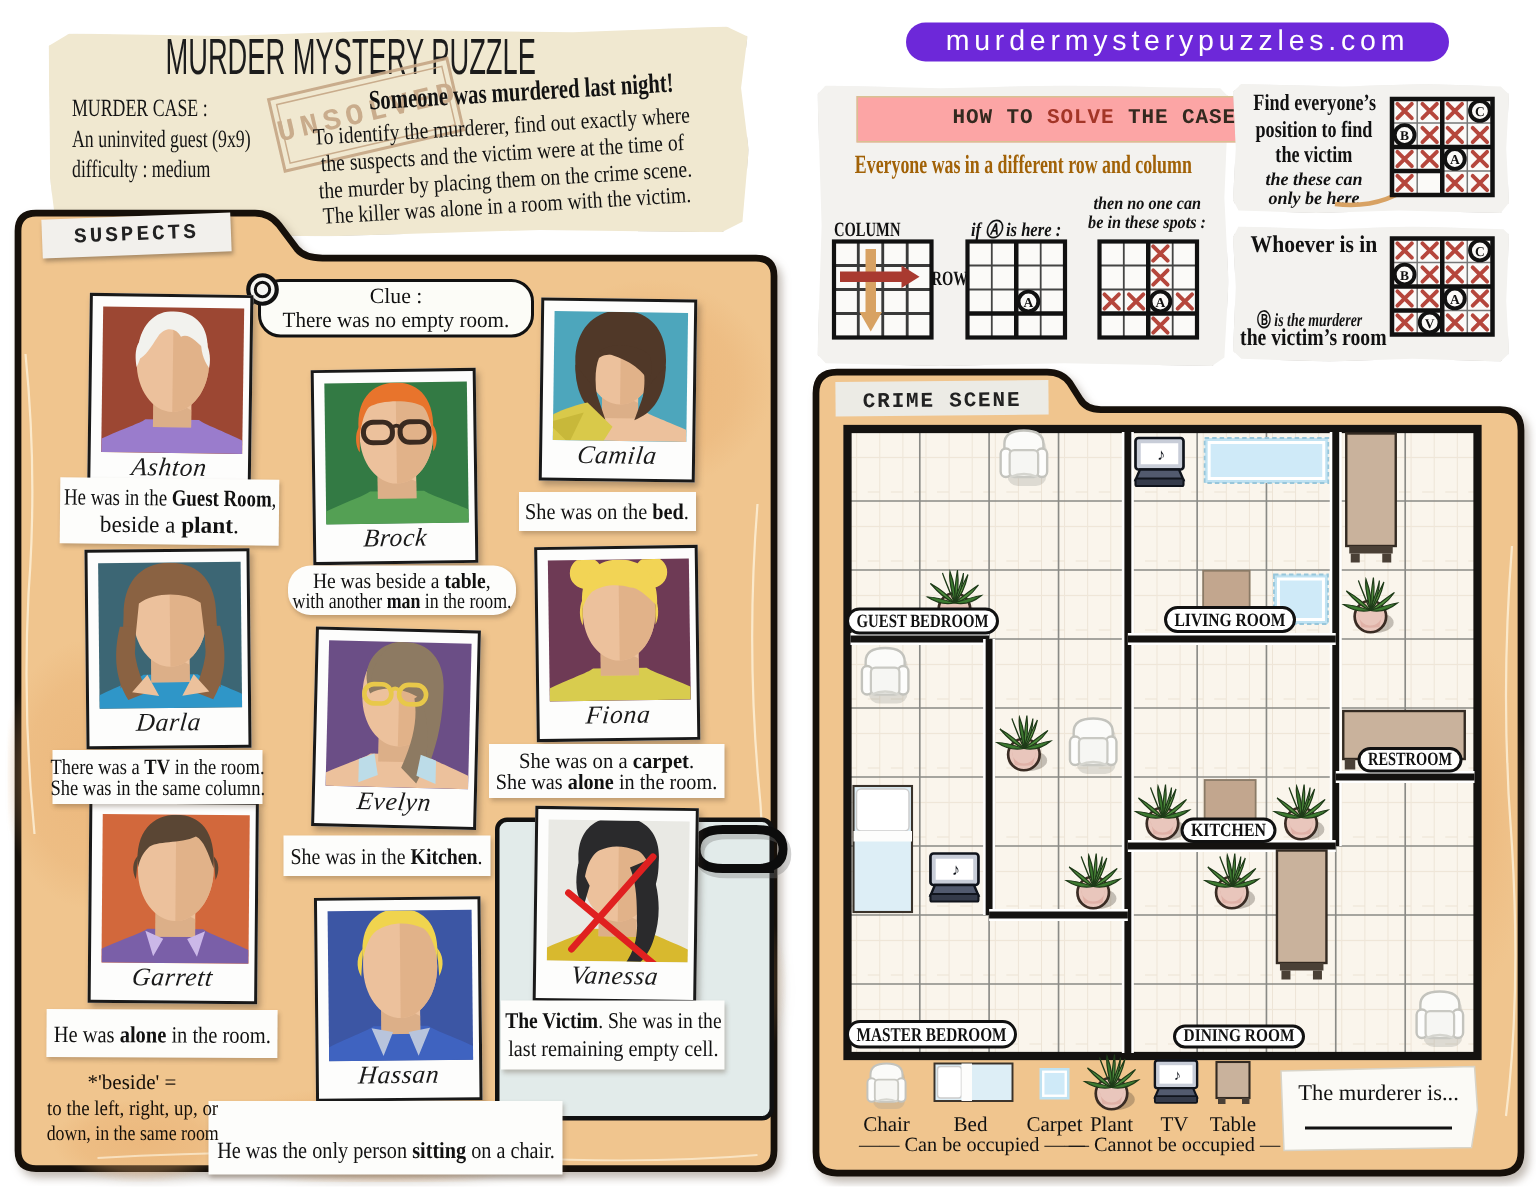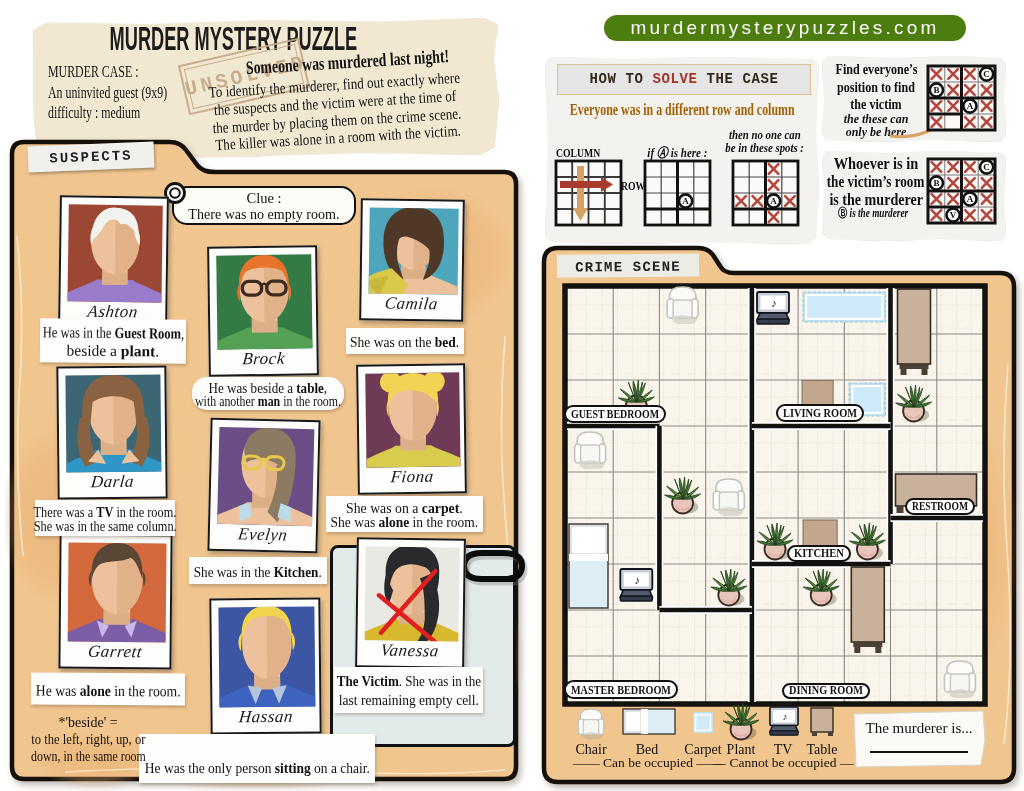--- a/index.html
+++ b/index.html
@@ -15,21 +15,21 @@
   .cap{position:absolute;background:#fdfdfb;color:#111;display:flex;flex-direction:column;align-items:center;justify-content:center;box-shadow:1px 2px 3px rgba(80,60,40,.3);}
   .ctr{display:flex;flex-direction:column;align-items:center;}
   .cl{white-space:nowrap;transform-origin:center;width:max-content;flex:none;}
   .nw{white-space:nowrap;}
 </style>
 </head>
 <body>
 
 <div class="abs" style="left:33px;top:20px;width:466px;height:137px;background:#f0e8d0;transform:rotate(-.6deg);box-shadow:2px 3px 5px rgba(90,80,60,.35);clip-path:polygon(0 6%,3% 0,25% 2%,50% 0,75% 2%,97% 0,100% 5%,99% 30%,100% 60%,99% 95%,96% 100%,70% 98%,40% 100%,10% 98%,1% 100%,0 70%);"></div>
 
-<div class="abs sans ctr" style="left:110px;top:19px;width:247px;font-size:34px;font-weight:bold;color:#1c1c1c;">
+<div class="abs sans ctr" style="left:110px;top:19px;width:247px;font-size:34px;font-weight:normal;color:#1c1c1c;">
     <div class="cl" style="transform:scaleX(.535)">MURDER MYSTERY PUZZLE</div>
   </div>
 
 <div class="abs serif" style="left:48px;top:62px;font-size:16.5px;line-height:20.5px;color:#141414;transform:scaleX(.72);transform-origin:left top;white-space:nowrap;">MURDER CASE :<br>An uninvited guest (9x9)<br>difficulty : medium</div>
 
 <div class="abs mono" style="left:182px;top:51px;width:120px;height:47px;border:2.5px solid #c5a685;color:#c5a685;font-size:20px;font-weight:bold;letter-spacing:3.5px;text-align:center;line-height:47px;transform:rotate(-13deg);opacity:.9;"><div style="position:absolute;inset:3px;border:1.5px solid #c5a685;"></div>UNSOLVED</div>
 
 <div class="abs serif ctr" style="left:245px;top:52px;width:206px;font-size:18.5px;font-weight:bold;color:#121212;transform:rotate(-3.4deg);">
     <div class="cl" style="transform:scaleX(.745)">Someone was murdered last night!</div>
   </div>
@@ -293,25 +293,25 @@
     <div class="cl" style="transform:scaleX(0.87)"><b>The Victim</b>. She was in the</div>
     <div class="cl" style="transform:scaleX(0.9)">last remaining empty cell.</div>
   </div>
 
 <div class="abs serif ctr" style="left:22px;top:714px;width:132px;font-size:14px;line-height:17px;color:#16100a;">
 <div class="cl">*'beside' =</div>
 <div class="cl" style="transform:scaleX(.9)">to the left, right, up, or</div>
 <div class="cl" style="transform:scaleX(.85)">down, in the same room</div>
   </div>
 
-<div class="abs sans" style="left:604px;top:15px;width:362px;height:26px;background:#4d7c0f;border-radius:14px;color:#fff;text-align:center;font-size:19px;line-height:26px;letter-spacing:3.2px;white-space:nowrap;">murdermysterypuzzles.com</div>
+<div class="abs sans" style="left:604px;top:15px;width:362px;height:26px;background:#6d28d9;border-radius:14px;color:#fff;text-align:center;font-size:19px;line-height:26px;letter-spacing:3.2px;white-space:nowrap;">murdermysterypuzzles.com</div>
 
 <div class="abs" style="left:545px;top:57px;width:274px;height:187px;background:#f3f2ef;box-shadow:0 2px 4px rgba(100,90,80,.4);clip-path:polygon(0 3%,2% 0,30% 1%,60% 0,98% 1%,100% 4%,99% 40%,100% 70%,99% 97%,96% 100%,60% 99%,30% 100%,2% 99%,0 96%,1% 50%);"></div>
 
-<div class="abs mono" style="left:557px;top:64px;width:252px;height:29px;background:#e5e5e5;border:1px solid #d8c193;text-align:center;line-height:28px;font-size:14px;font-weight:bold;letter-spacing:0.6px;color:#33291f;">HOW TO <span style="color:#a33527;">SOLVE</span> THE CASE</div>
+<div class="abs mono" style="left:571px;top:64px;width:252px;height:29px;background:#fca5a5;border:1px solid #d8c193;text-align:right;line-height:28px;font-size:14px;font-weight:bold;letter-spacing:0.6px;color:#33291f;">HOW TO <span style="color:#a33527;">SOLVE</span> THE CASE</div>
 
 <div class="abs serif ctr" style="left:568px;top:99px;width:228px;font-weight:bold;font-size:17.5px;color:#a16207;">
     <div class="cl" style="transform:scaleX(.68)">Everyone was in a different row and column</div>
   </div>
 <svg class="abs" width="274" height="125" viewBox="0 0 274 125" style="left:545px;top:120px;">
 <g>
 <rect x="11" y="41" width="65" height="64" fill="#fbfaf8"></rect>
 <line x1="27.2" y1="41" x2="27.2" y2="105" stroke="#3a3a3a" stroke-width="1.9"></line>
 <line x1="11" y1="57.0" x2="76" y2="57.0" stroke="#3a3a3a" stroke-width="1.9"></line>
 <line x1="43.5" y1="41" x2="43.5" y2="105" stroke="#3a3a3a" stroke-width="1.9"></line>
@@ -420,21 +420,21 @@
 <path d="M37.1,51.2 L46.7,60.8 M46.7,51.2 L37.1,60.8" stroke="#b5463c" stroke-width="2.6" stroke-linecap="round"></path>
 <path d="M53.8,51.2 L63.4,60.8 M63.4,51.2 L53.8,60.8" stroke="#b5463c" stroke-width="2.6" stroke-linecap="round"></path>
 <circle cx="58.6" cy="8.0" r="6.6" fill="#fbfaf8" stroke="#111" stroke-width="2.6"></circle>
 <text x="58.6" y="11.4" text-anchor="middle" font-family="Liberation Serif,serif" font-weight="bold" font-size="9px" fill="#111">C</text>
 <circle cx="8.4" cy="24.0" r="6.6" fill="#fbfaf8" stroke="#111" stroke-width="2.6"></circle>
 <text x="8.4" y="27.4" text-anchor="middle" font-family="Liberation Serif,serif" font-weight="bold" font-size="9px" fill="#111">B</text>
 <circle cx="41.9" cy="40.0" r="6.6" fill="#fbfaf8" stroke="#111" stroke-width="2.6"></circle>
 <text x="41.9" y="43.4" text-anchor="middle" font-family="Liberation Serif,serif" font-weight="bold" font-size="9px" fill="#111">A</text>
   </svg>
 
-<div class="abs serif ctr" style="left:824px;top:155px;width:104px;font-size:16px;line-height:18px;font-weight:bold;color:#111;">
+<div class="abs serif ctr" style="left:824px;top:155px;width:104px;font-size:16px;line-height:18px;font-weight:bold;color:#111;gap:44px;">
 <div class="cl" style="transform:scaleX(.9)">Whoever is in</div>
 <div class="cl" style="transform:scaleX(.82)">the victim’s room</div>
 <div class="cl" style="transform:scaleX(.88)">is the murderer</div>
   </div>
 
 <div class="abs serif nw" style="left:838px;top:205px;font-size:12.5px;font-weight:bold;color:#111;white-space:nowrap;transform:scaleX(.74);transform-origin:left;">Ⓑ <i>is the murderer</i></div>
 
 <svg class="abs" width="71" height="68" viewBox="-2 -2 71 68" style="left:926px;top:157px;">
     <rect x="0" y="0" width="67" height="64" fill="#fbfaf8"></rect>
 <line x1="16.8" y1="0" x2="16.8" y2="64" stroke="#777" stroke-width="1"></line>

